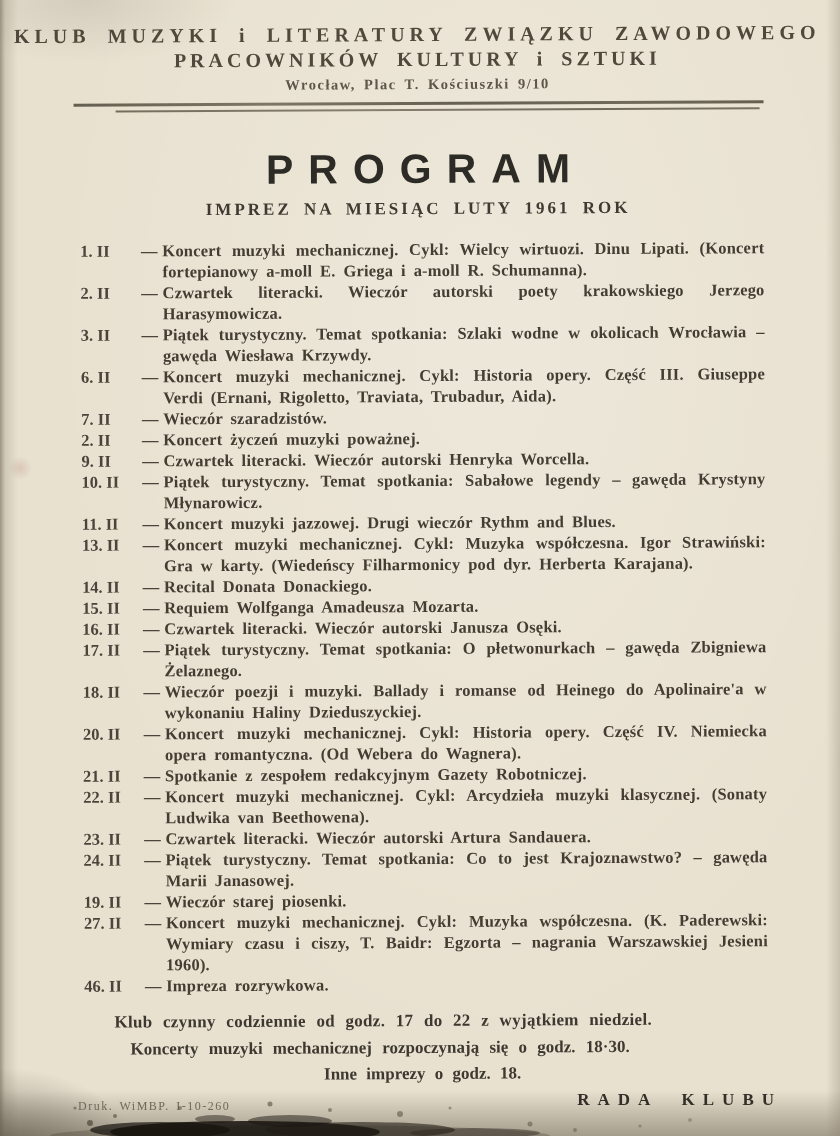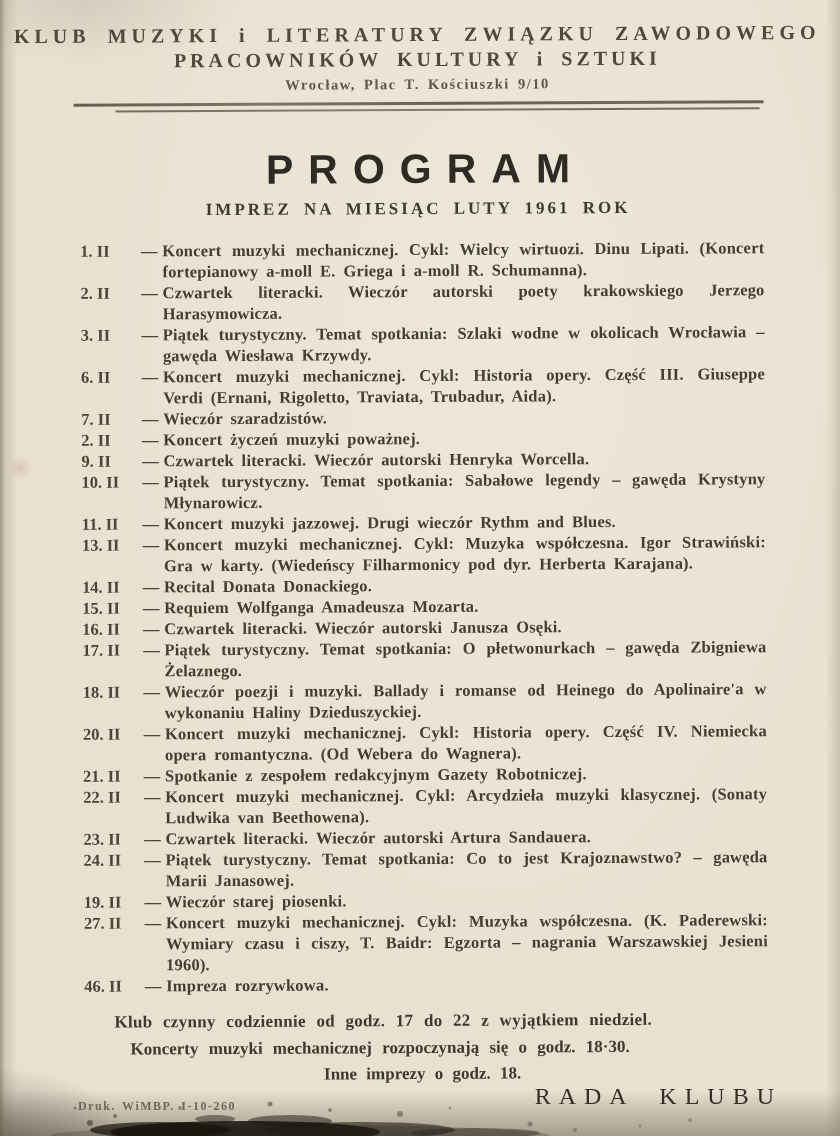--- a/index.html
+++ b/index.html
@@ -35,22 +35,22 @@
   .list{margin:20px 74px 0 82px;color:#433d32;}
   .row{display:grid;grid-template-columns:56px 26px 1fr;font-weight:bold;font-size:16.5px;line-height:21px;}
   .date{white-space:nowrap;color:#4a443a;}
   .dash{text-align:center;color:#4a443a;}
   .text{text-align:justify;word-spacing:3.5px;letter-spacing:.2px;}
   .footer{margin-top:15px;font-weight:bold;font-size:17px;line-height:22px;color:#3e3930;}
   .f1{margin-left:112px;word-spacing:6px;letter-spacing:.3px;}
   .f2{margin-left:128px;margin-top:5px;word-spacing:6px;}
   .f3{text-align:center;margin-top:4px;word-spacing:5px;}
   .imprint{position:absolute;left:78px;bottom:22px;font-size:12px;color:#6f6859;
-    letter-spacing:1.5px;word-spacing:2px;font-weight:bold;}
-  .signature{position:absolute;right:58px;bottom:26px;font-size:24px;font-weight:normal;
+    letter-spacing:1.5px;word-spacing:2px;}
+  .signature{position:absolute;right:58px;bottom:26px;font-size:17px;font-weight:bold;
     letter-spacing:8px;word-spacing:12px;color:#332f28;text-align:right;}
   .smudge{position:absolute;left:30px;bottom:0;pointer-events:none;}
 </style>
 </head>
 <body>
 
 <div class="page">
   <div class="content">
 
     <div class="header">

